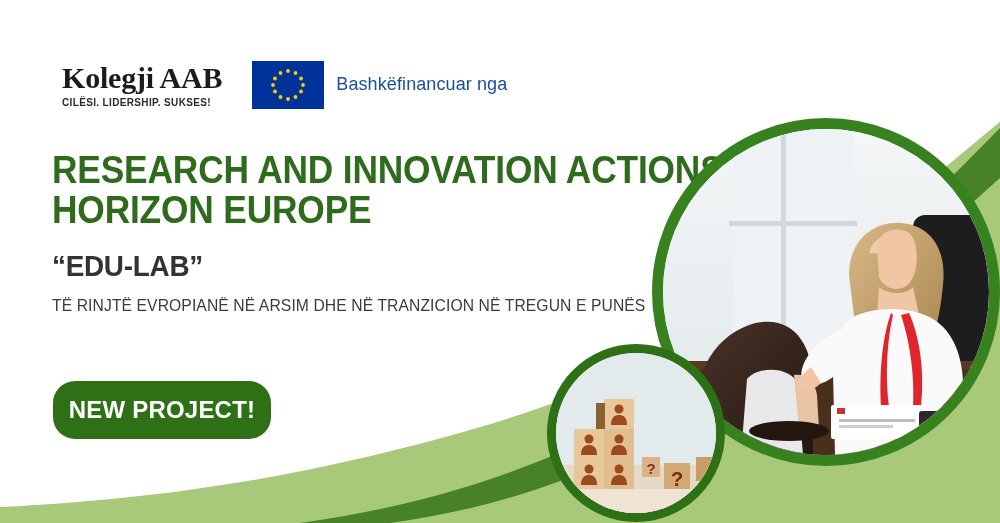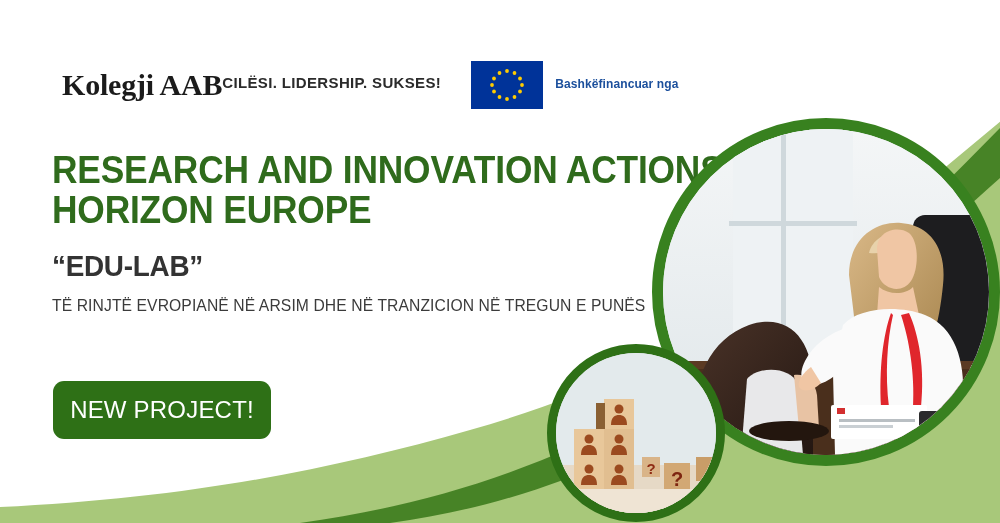--- a/index.html
+++ b/index.html
@@ -38,56 +38,56 @@
   }
   .aab-mark {
     width: 62px;
     height: 52px;
     position: relative;
     flex: none;
   }
   .aab-wordmark {
     margin-left: 10px;
     display: flex;
-    flex-direction: row;
+    flex-direction: column;
     justify-content: center;
   }
   .aab-name {
     font-family: "Liberation Serif", serif;
     font-size: 30px;
     font-weight: bold;
     color: #1b1b1b;
     line-height: 1;
     letter-spacing: -0.2px;
   }
   .aab-tagline {
     font-family: "Liberation Sans", sans-serif;
-    font-size: 15px;
+    font-size: 10px;
     font-weight: bold;
     color: #2b2b2b;
     letter-spacing: 0.35px;
     margin-top: 4px;
   }
 
   .eu-block {
     display: flex;
     align-items: center;
     margin-left: 30px;
   }
   .eu-flag {
     width: 72px;
     height: 48px;
     flex: none;
     display: block;
   }
   .eu-text {
     margin-left: 12px;
     color: #1b4f9c;
-    font-size: 12px;
-    font-weight: bold;
+    font-size: 18px;
+    font-weight: normal;
     line-height: 1.28;
     letter-spacing: 0.1px;
   }
 
   
   .headline {
     position: absolute;
     left: 52px;
     top: 150px;
     color: #2f6b1c;
@@ -127,25 +127,25 @@
 
   
   .cta-button {
     position: absolute;
     left: 53px;
     top: 381px;
     width: 218px;
     height: 58px;
     background: #2e7016;
     border: none;
-    border-radius: 11px;
+    border-radius: 22px;
     color: #ffffff;
     font-family: "Liberation Sans", sans-serif;
     font-size: 24px;
-    font-weight: normal;
+    font-weight: bold;
     letter-spacing: 0.2px;
     cursor: pointer;
     padding: 0;
   }
 
   
   .photo-big {
     position: absolute;
     left: 652px;
     top: 118px;

